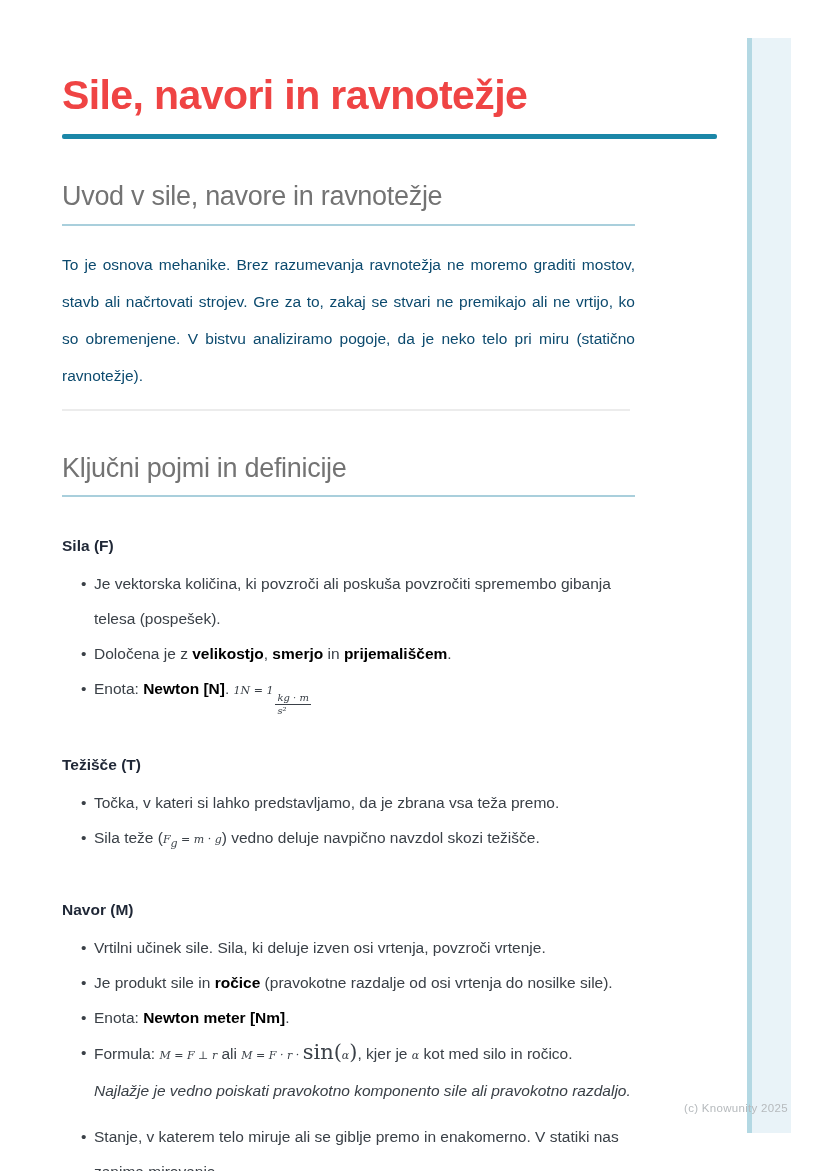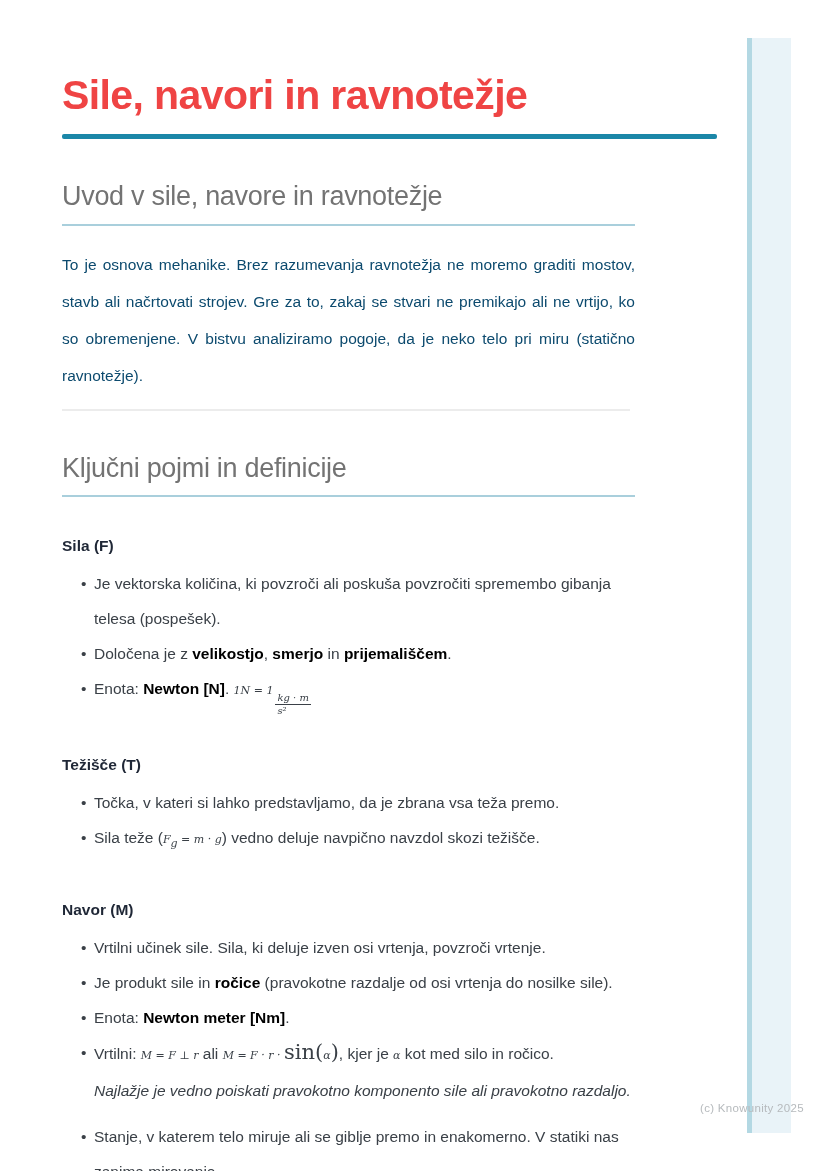--- a/index.html
+++ b/index.html
@@ -129,21 +129,21 @@
   .frac .num { border-bottom: 1px solid #3a4047; padding: 0 2px; }
   .frac .den { padding: 0 2px; }
 
   .note {
     display: block;
     font-style: italic;
   }
 
   .copyright {
     position: absolute;
-    left: 700px; top: 1102px;
+    left: 684px; top: 1102px;
     font-size: 11.5px;
     color: #b6babd;
     letter-spacing: 0.3px;
     z-index: 3;
     white-space: nowrap;
   }
 </style>
 </head>
 <body>
 
@@ -197,21 +197,21 @@
     <li>
       <span>Vrtilni učinek sile. Sila, ki deluje izven osi vrtenja, povzroči vrtenje.</span>
     </li>
     <li>
       <span>Je produkt sile in </span><b>ročice</b><span> (pravokotne razdalje od osi vrtenja do nosilke sile).</span>
     </li>
     <li>
       <span>Enota: </span><b>Newton meter [Nm]</b><span>.</span>
     </li>
     <li>
-      <span>Vrtilni: </span><span class="math">M = F ⊥ r</span><span> ali </span><span class="math">M = F · r · </span><span class="mfn">sin(</span><span class="math">α</span><span class="mfn">)</span><span>, kjer je </span><span class="math">α</span><span> kot med silo in ročico.</span>
+      <span>Formula: </span><span class="math">M = F ⊥ r</span><span> ali </span><span class="math">M = F · r · </span><span class="mfn">sin(</span><span class="math">α</span><span class="mfn">)</span><span>, kjer je </span><span class="math">α</span><span> kot med silo in ročico.</span>
       <span class="note">Najlažje je vedno poiskati pravokotno komponento sile ali pravokotno razdaljo.</span>
     </li>
   </ul>
 
   <ul class="bullets">
     <li>
       <span>Stanje, v katerem telo miruje ali se giblje premo in enakomerno. V statiki nas zanima mirovanje.</span>
     </li>
   </ul>
 

